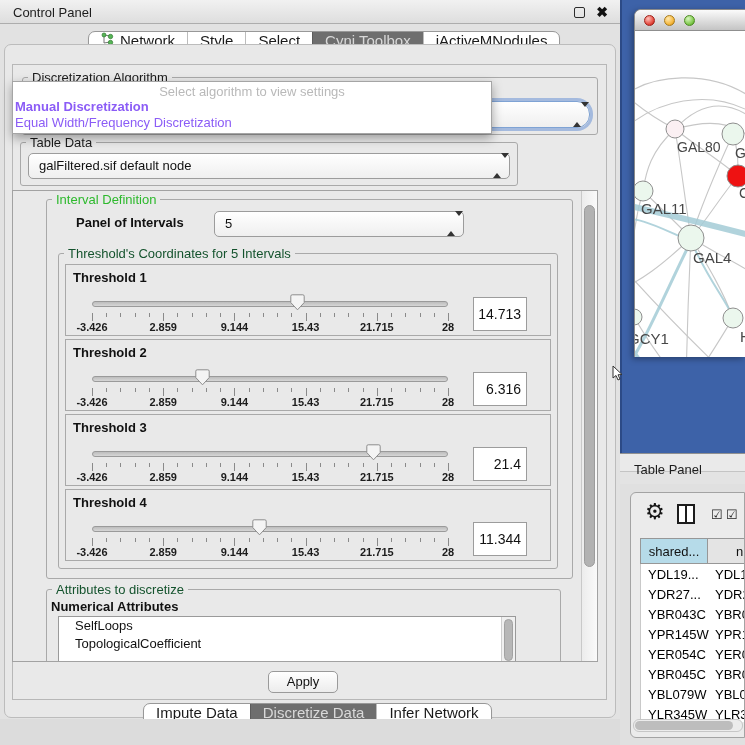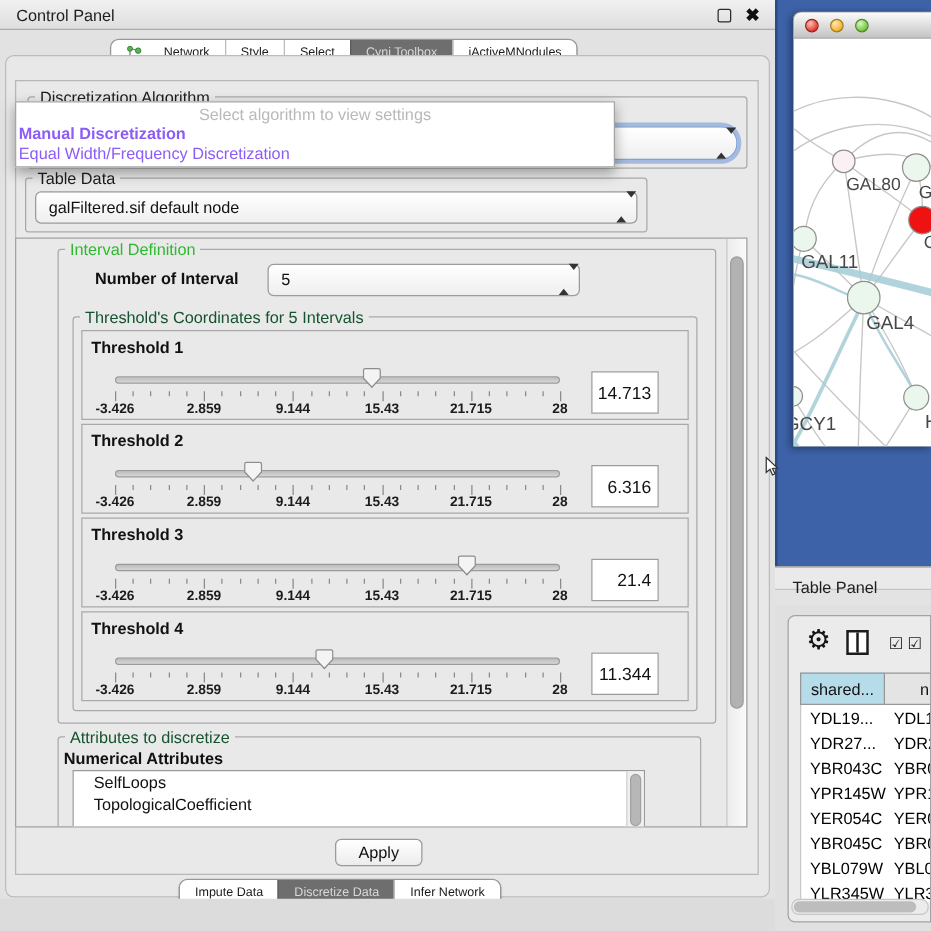--- a/index.html
+++ b/index.html
@@ -10,21 +10,21 @@
   
   .control-panel { position:absolute; left:0; top:0; width:620px; height:745px; background:#e2e2e2; }
   .cp-titlebar { position:absolute; left:0; top:0; width:620px; height:24px;
     background:linear-gradient(#f1f1f1,#dedede); border-bottom:1px solid #adadad; }
   .cp-title { position:absolute; left:13px; top:5px; font-size:13px; color:#1d1d1d; }
   .float-icon { position:absolute; right:35px; top:7px; width:11px; height:11px; border:1.6px solid #2c2c2c; border-radius:2px; }
   .close-icon { position:absolute; right:12px; top:4px; font-size:14px; font-weight:bold; color:#111; }
 
   .seg-bar { position:absolute; display:flex; height:23px; background:#fff; border:1px solid #989898;
     border-radius:7px; overflow:hidden; box-shadow:0 1px 1px rgba(0,0,0,.15); }
-  .seg { display:flex; align-items:center; gap:17px; padding:0 12px; font-size:10px; color:#1a1a1a;
+  .seg { display:flex; gap:6px; padding:0 12px; font-size:15px; color:#1a1a1a;
     border-left:1px solid #bcbcbc; white-space:nowrap; }
   .seg:first-child { border-left:none; }
   .seg.selected { background:#6e6e6e; color:#d9d9d9; border-left-color:#5c5c5c; }
 
   .cp-frame { position:absolute; left:4px; top:44px; width:612px; height:674px;
     border:1px solid #bcbcbc; border-radius:7px; background:#e8e8e8; }
   .cp-inner { position:absolute; left:12px; top:64px; width:595px; height:636px;
     border:1px solid #b7b7b7; background:#e9e9e9; }
 
   .groupbox { position:absolute; border:1px solid #a9a9a9; border-radius:3px; }
@@ -179,21 +179,21 @@
   </div>
 
   <div class="scrollpane">
     <div class="vscroll">
         <div class="thumb"></div>
       </div>
 
     <div class="groupbox" style="left:33px; top:8px; width:527px; height:380px;"></div>
     <div class="grouplabel green" style="left:39px; top:1px;">Interval Definition</div>
 
-    <div class="abs" style="left:63px; top:24px; font-size:13px; font-weight:bold; color:#111;">Number of Interval</div>
+    <div class="abs" style="left:63px; top:24px; font-size:13px; font-weight:bold; color:#111;">Panel of Intervals</div>
     <div class="combo" style="left:201px; top:20px; width:250px; height:26px;">
       <span>5</span>
       <span class="stepper"><span class="up"></span><span class="dn"></span></span>
     </div>
 
     <div class="groupbox" style="left:45px; top:62px; width:500px; height:316px;"></div>
     <div class="grouplabel blue" style="left:51px; top:55px;">Threshold's Coordinates for 5 Intervals</div>
     <div class="abs" style="left:52px; top:73px;" id="thresholds">
         <div class="thr-box">
           <div class="thr-label">Threshold 1</div>

